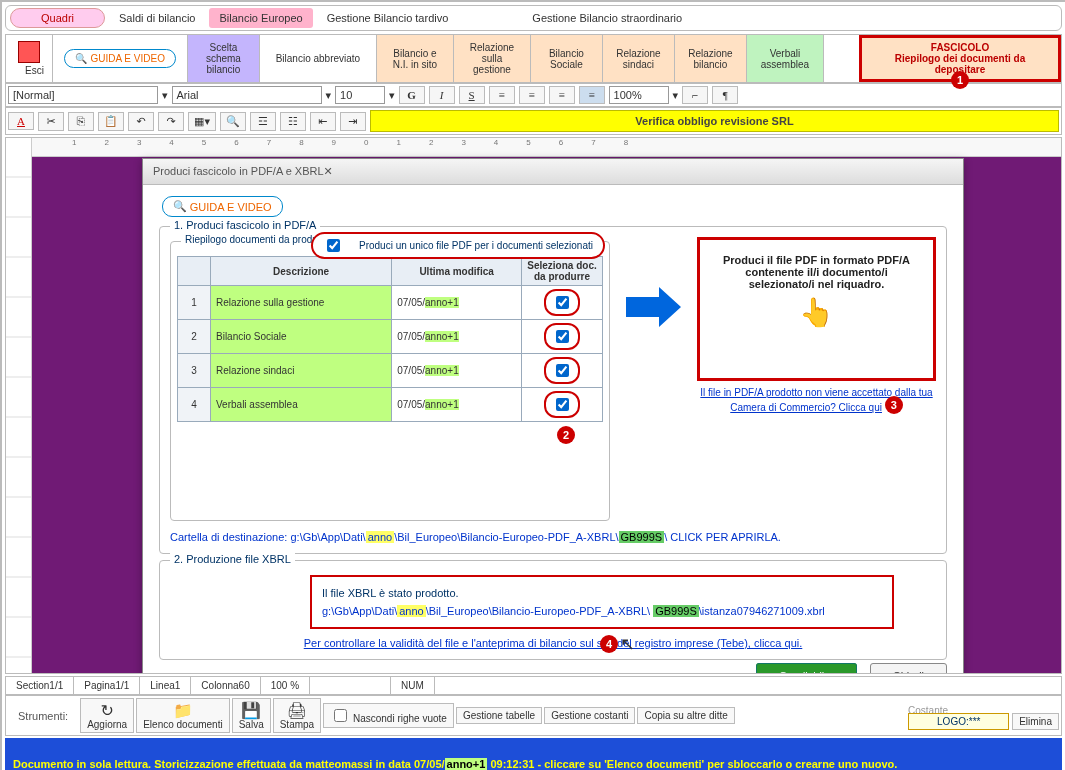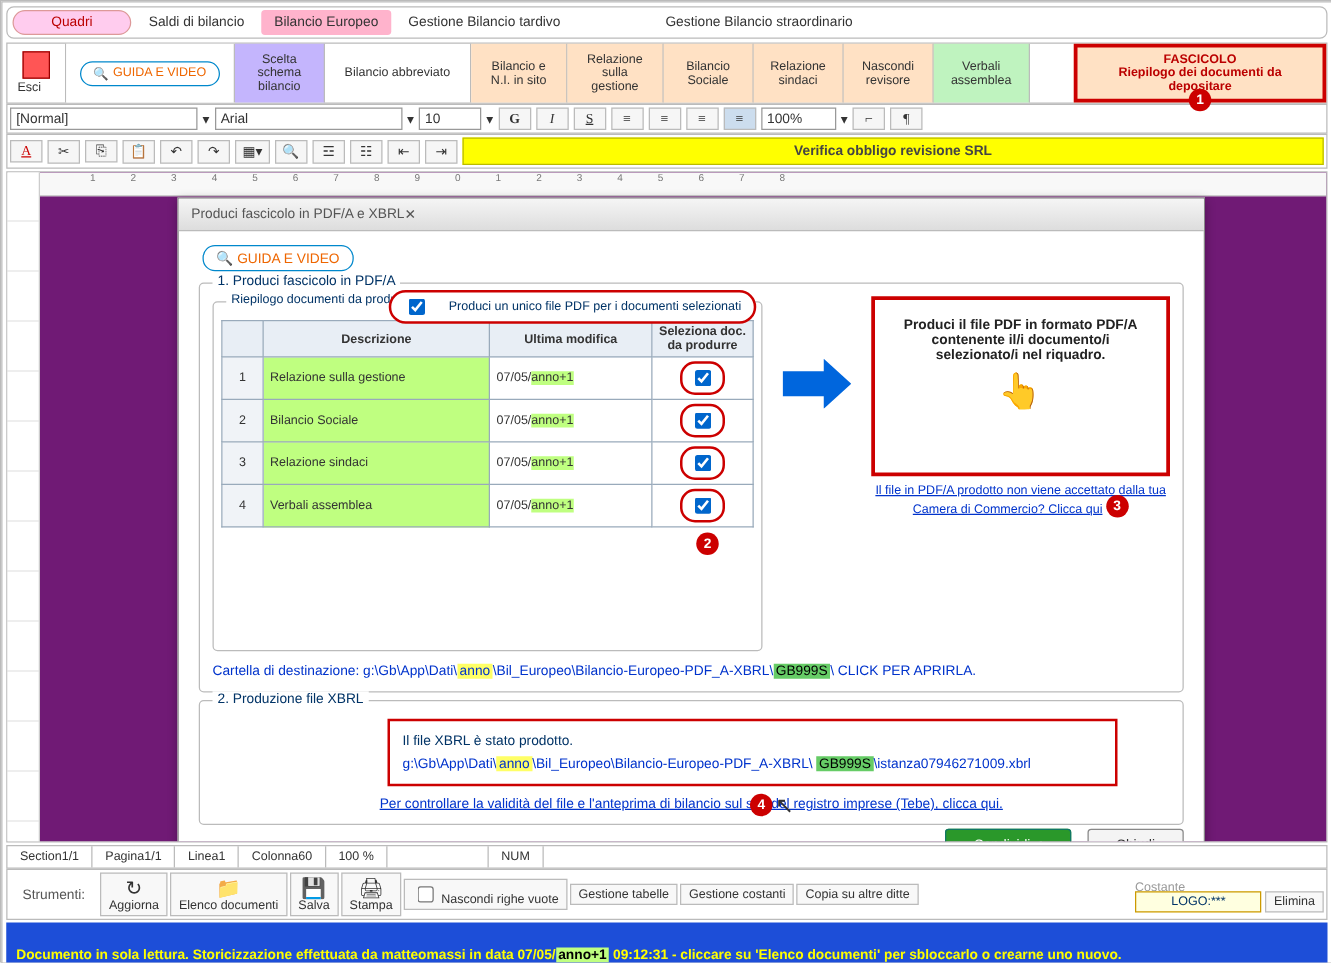--- a/index.html
+++ b/index.html
@@ -10,21 +10,21 @@
 .ttab{padding:4px 10px;border-radius:3px}
 .sel{background:#ffb3cc}
 
 .ribbon{display:flex;border:1px solid #bbb;margin:0 3px}
 .rcell{border-right:1px solid #bbb;padding:4px 8px;text-align:center;font-size:10px;display:flex;flex-direction:column;justify-content:center}
 .rcell.orange{background:#ffe1c4}
 .rcell.teal{background:#c4b5fd}
 .rcell.green{background:#bff3bf}
 .rcell.fasc{background:#ffe1c4;border:3px solid #c00;color:#b00;font-weight:bold;width:180px;position:relative}
 .badge{display:inline-block;width:18px;height:18px;border-radius:50%;background:#c00;color:#fff;text-align:center;line-height:18px;font-weight:bold;font-size:11px}
-.esci{width:30px;text-align:left}
+.esci{width:30px;text-align:right}
 .esci-ic{width:20px;height:20px;background:#f55;border:1px solid #900;margin:0 auto 2px}
 .guida{border:1px solid #08c;border-radius:10px;color:#e60;padding:3px 10px;margin:3px;display:inline-flex;align-items:center;gap:3px}
 .mag{color:#08c}
 
 .fmtbar{display:flex;align-items:center;border:1px solid #bbb;margin:0 3px;padding:2px;gap:4px}
 .sel-box{border:1px solid #999;padding:2px 4px;background:#fff}
 .tb-btn{border:1px solid #bbb;padding:2px 5px;background:#f6f6f6;min-width:14px;text-align:center;font-family:serif}
 .yellow-bar{background:#ffff00;color:#444;font-weight:bold;text-align:center;padding:4px 0;flex:1;border:1px solid #bb0}
 
 .editor{display:flex;margin:2px 3px;border:1px solid #bbb;height:535px}
@@ -89,21 +89,21 @@
         <span class="mag">🔍</span>
         <span>GUIDA E VIDEO</span>
       </span>
     </div>
   <div class="rcell teal" style="width:55px">Scelta schema bilancio</div>
   <div class="rcell" style="width:100px">Bilancio abbreviato</div>
   <div class="rcell orange" style="width:60px">Bilancio e N.I. in sito</div>
   <div class="rcell orange" style="width:60px">Relazione sulla gestione</div>
   <div class="rcell orange" style="width:55px">Bilancio Sociale</div>
   <div class="rcell orange" style="width:55px">Relazione sindaci</div>
-  <div class="rcell orange" style="width:55px">Nascondi revisore</div>
+  <div class="rcell orange" style="width:55px">Relazione bilancio</div>
   <div class="rcell green" style="width:60px">Verbali assemblea</div>
   <div style="flex:1"></div>
   <div class="rcell fasc">
     <span>FASCICOLO</span>
     <span>Riepilogo dei documenti da depositare</span>
     <span class="badge" style="position:absolute;bottom:-10px;left:50%;transform:translateX(-50%)">1</span>
   </div>
 </div>
 
 <div class="fmtbar">

